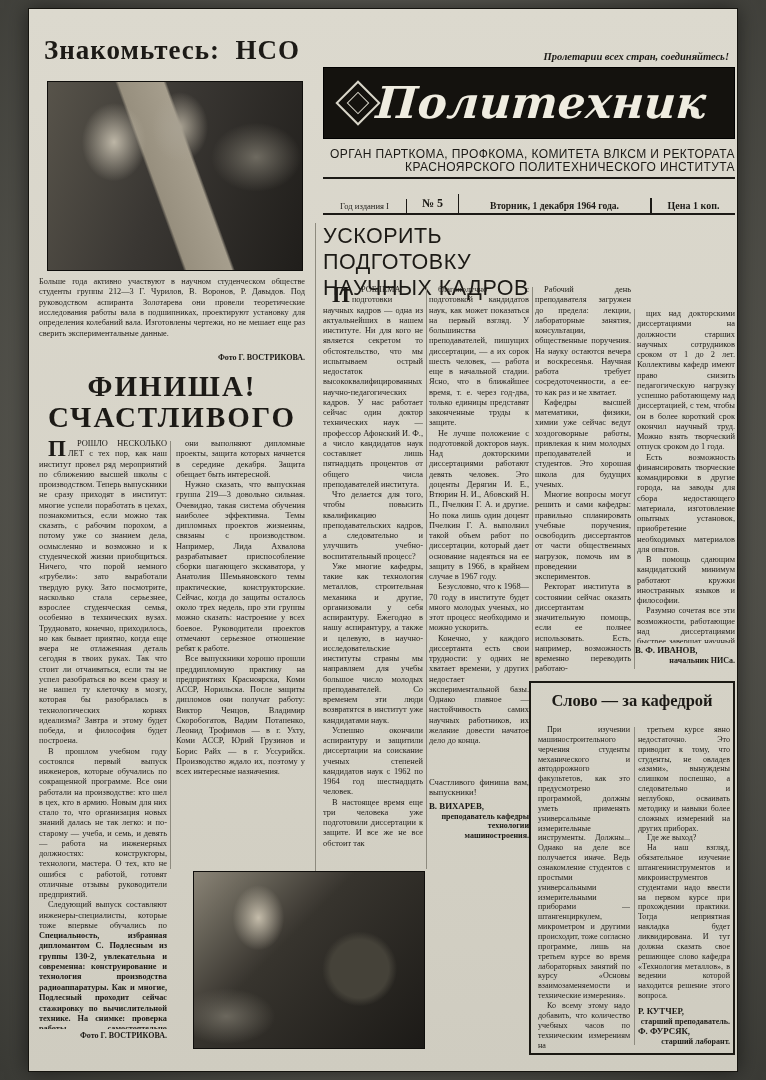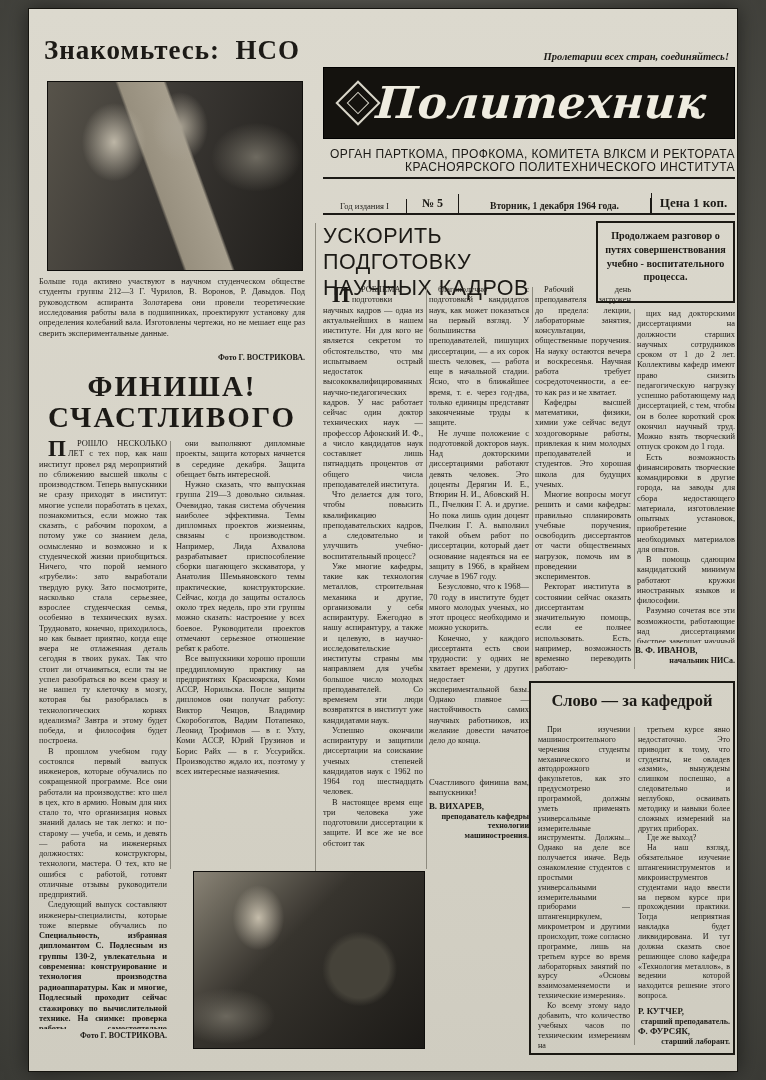--- a/index.html
+++ b/index.html
@@ -45,21 +45,21 @@
     font-size:44px; transform:skewX(-4deg); margin-right:26px; line-height:1;
   }
   .org-line { font-family:"Liberation Sans",sans-serif; font-weight:normal; font-size:12px; letter-spacing:.4px; text-align:right; }
 
   .infobar { display:flex; border-top:2px solid #1c1a16; border-bottom:2px solid #1c1a16; }
   .infobar .cell { border-right:1px solid #1c1a16; display:flex; align-items:center; justify-content:center; text-align:center; padding:2px 3px; }
   .infobar .cell:last-child { border-right:none; }
   .cell-year { width:84px; font-size:8.6px; line-height:1.2; }
   .cell-num { width:52px; font-size:12px; font-weight:bold; }
   .cell-date { flex:1; font-size:9.6px; font-weight:bold; }
-  .cell-price { width:84px; font-size:13px; font-weight:bold; border-left:1px solid #1c1a16; }
+  .cell-price { width:84px; font-size:10px; font-weight:bold; border-left:1px solid #1c1a16; }
 
   .teaser { border:2px solid #1b1913; padding:6px 7px; font-weight:bold; font-size:10.2px; line-height:1.35; text-align:center; }
 
   .slovo-box { border:2px solid #1b1913; }
   .photo { border:1px solid #0f0e0c; }
   #top-photo {
     background:
       radial-gradient(ellipse 46px 56px at 26% 32%, #bdb6a6 0%, rgba(189,182,166,0) 70%),
       radial-gradient(ellipse 40px 50px at 52% 24%, #a8a192 0%, rgba(168,161,146,0) 70%),
       radial-gradient(ellipse 60px 46px at 82% 40%, #6e6a60 0%, rgba(110,106,96,0) 75%),
@@ -134,21 +134,20 @@
       <div class="cell cell-num">№ 5</div>
       <div class="cell cell-date">Вторник, 1 декабря 1964 года.</div>
       <div class="cell cell-price">Цена 1 коп.</div>
     </div>
 
     <div class="abs main-head" style="left:294px; top:214px; width:272px;">
       <div>УСКОРИТЬ ПОДГОТОВКУ</div>
       <div>НАУЧНЫХ КАДРОВ</div>
     </div>
 
-    <div class="abs teaser" style="left:567px; top:212px; width:139px; height:82px;">Продолжаем разговор о путях совершенствования учебно - воспитательного процесса.</div>
 
     <div class="abs body-text" style="left:294px; top:276px; width:100px; height:584px;">
       <p class="lead-para"><span class="dropcap">П</span><span>РОБЛЕМА подготовки научных кадров — одна из актуальнейших в нашем институте. Ни для кого не является секретом то обстоятельство, что мы испытываем острый недостаток высококвалифицированных научно-педагогических кадров. У нас работает сейчас один доктор технических наук — профессор Афонский И. Ф., а число кандидатов наук составляет лишь пятнадцать процентов от общего числа преподавателей института.</span></p>
       <div>
           <p>Что делается для того, чтобы повысить квалификацию преподавательских кадров, а следовательно и улучшить учебно-воспитательный процесс?</p>
           <p>Уже многие кафедры, такие как технология металлов, строительная механика и другие, организовали у себя аспирантуру. Ежегодно в нашу аспирантуру, а также и целевую, в научно-исследовательские институты страны мы направляем для учебы большое число молодых преподавателей. Со временем эти люди возвратятся в институт уже кандидатами наук.</p>
           <p>Успешно окончили аспирантуру и защитили диссертации на соискание ученых степеней кандидатов наук с 1962 по 1964 год шестнадцать человек.</p>
           <p>В настоящее время еще три человека уже подготовили диссертации к защите. И все же не все обстоит так</p>
         </div>
     </div>

